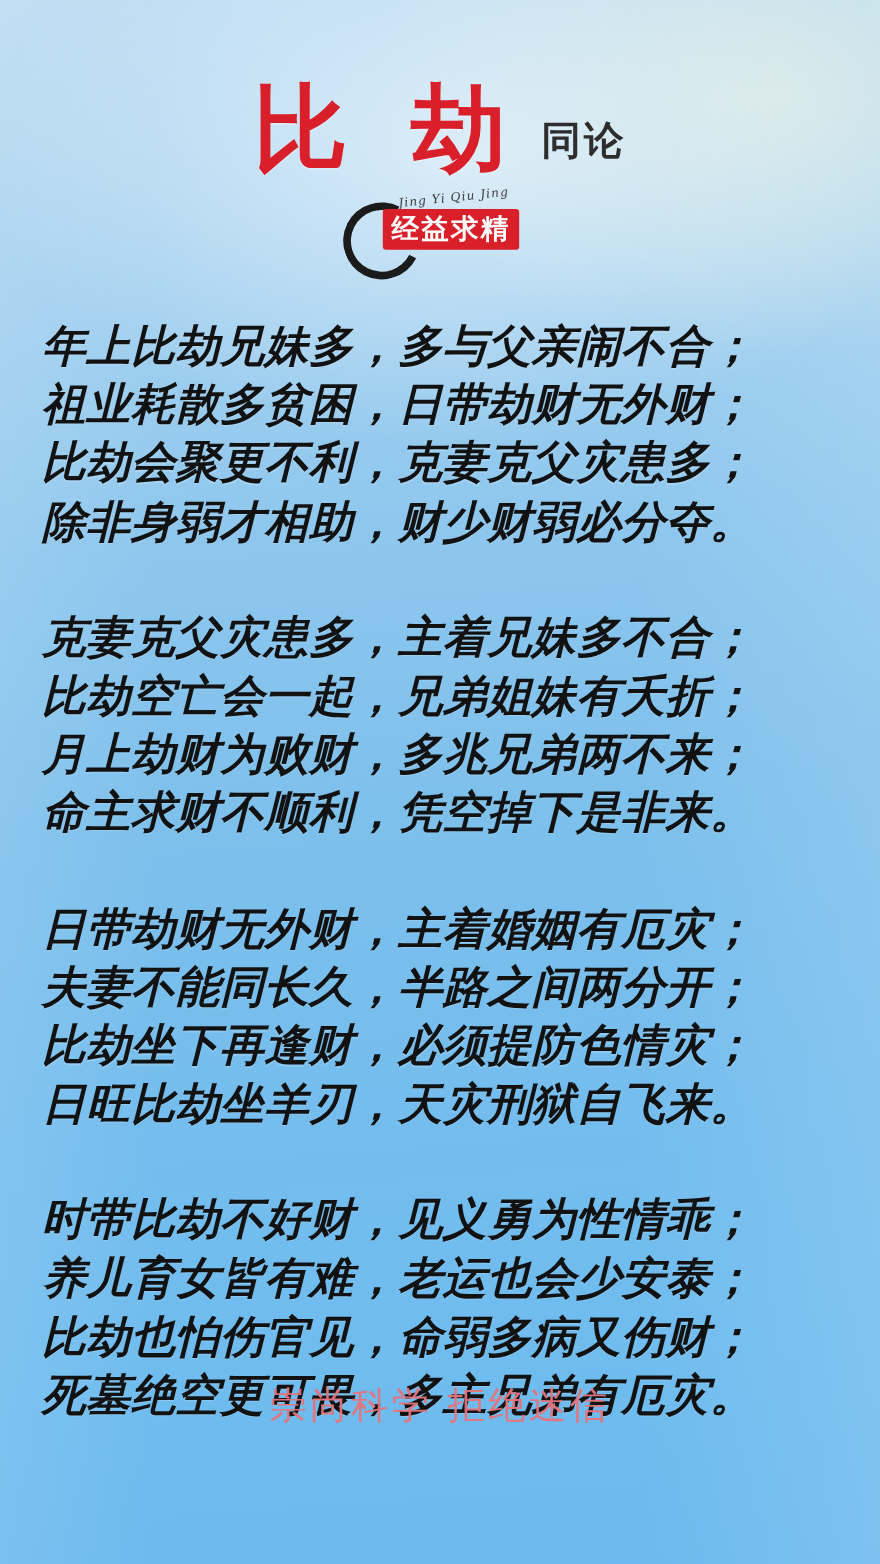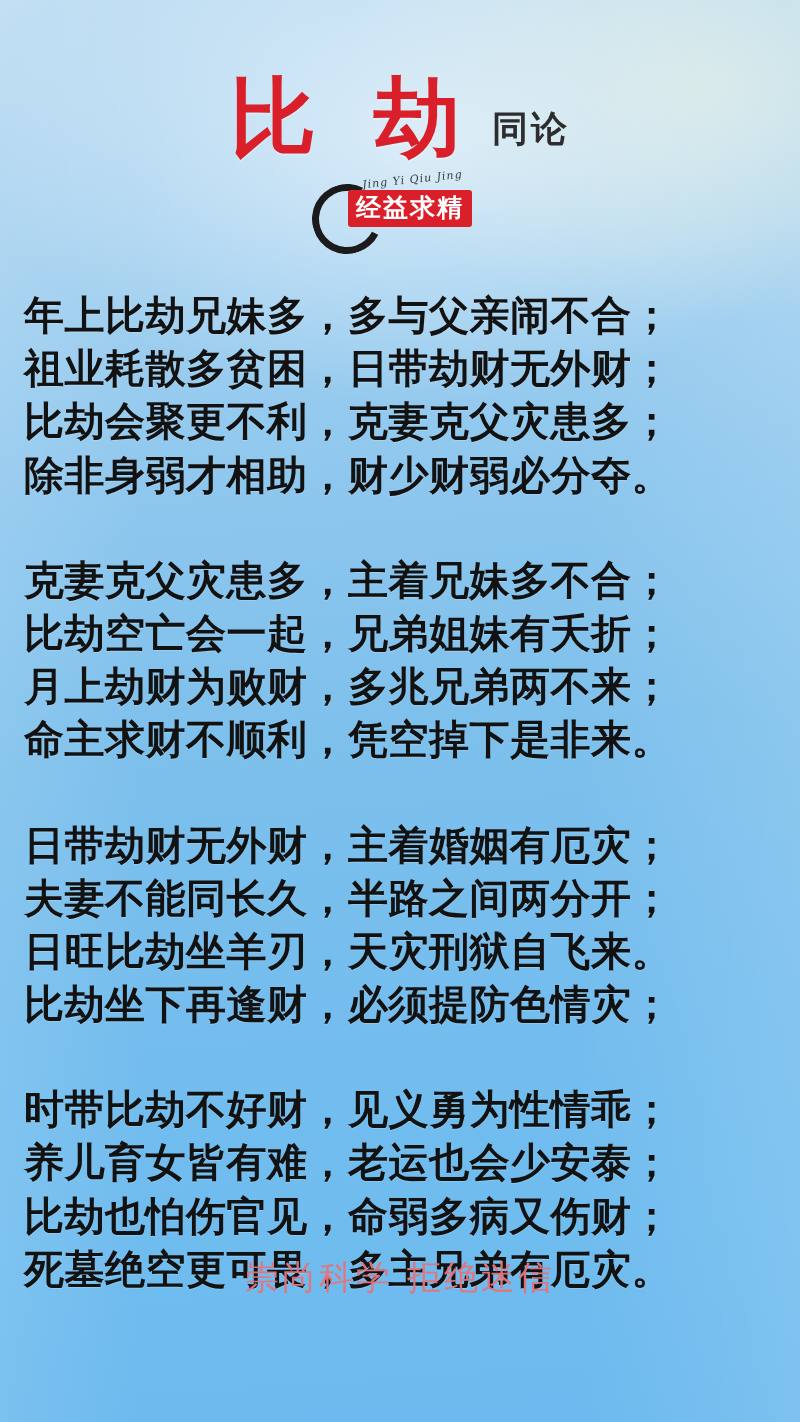--- a/index.html
+++ b/index.html
@@ -117,21 +117,22 @@
     font-weight: bold;
     font-size: 25px;
     letter-spacing: 2px;
     padding: 5px 8px 7px 8px;
     border-radius: 3px;
     line-height: 1;
   }
 
   .verses {
     margin-top: 44px;
-    padding: 0 24px;
+    padding: 0 38px;
+    font-style: italic;
   }
   .stanza {
     margin-bottom: 52px;
   }
   .stanza:last-child { margin-bottom: 16px; }
   .line {
     font-family: "DejaVu Serif", "Liberation Serif", serif;
     font-weight: bold;
     font-size: 40px;
     line-height: 1.33;
@@ -188,22 +189,22 @@
     <div class="stanza">
       <div class="line">克妻克父灾患多，主着兄妹多不合；</div>
       <div class="line">比劫空亡会一起，兄弟姐妹有夭折；</div>
       <div class="line">月上劫财为败财，多兆兄弟两不来；</div>
       <div class="line">命主求财不顺利，凭空掉下是非来。</div>
     </div>
 
     <div class="stanza">
       <div class="line">日带劫财无外财，主着婚姻有厄灾；</div>
       <div class="line">夫妻不能同长久，半路之间两分开；</div>
+      <div class="line">比劫坐下再逢财，必须提防色情灾；</div>
       <div class="line">日旺比劫坐羊刃，天灾刑狱自飞来。</div>
-      <div class="line">比劫坐下再逢财，必须提防色情灾；</div>
     </div>
 
     <div class="stanza">
       <div class="line">时带比劫不好财，见义勇为性情乖；</div>
       <div class="line">养儿育女皆有难，老运也会少安泰；</div>
       <div class="line">比劫也怕伤官见，命弱多病又伤财；</div>
       <div class="line">死墓绝空更可畏，多主兄弟有厄灾。</div>
     </div>
 
   </div>

